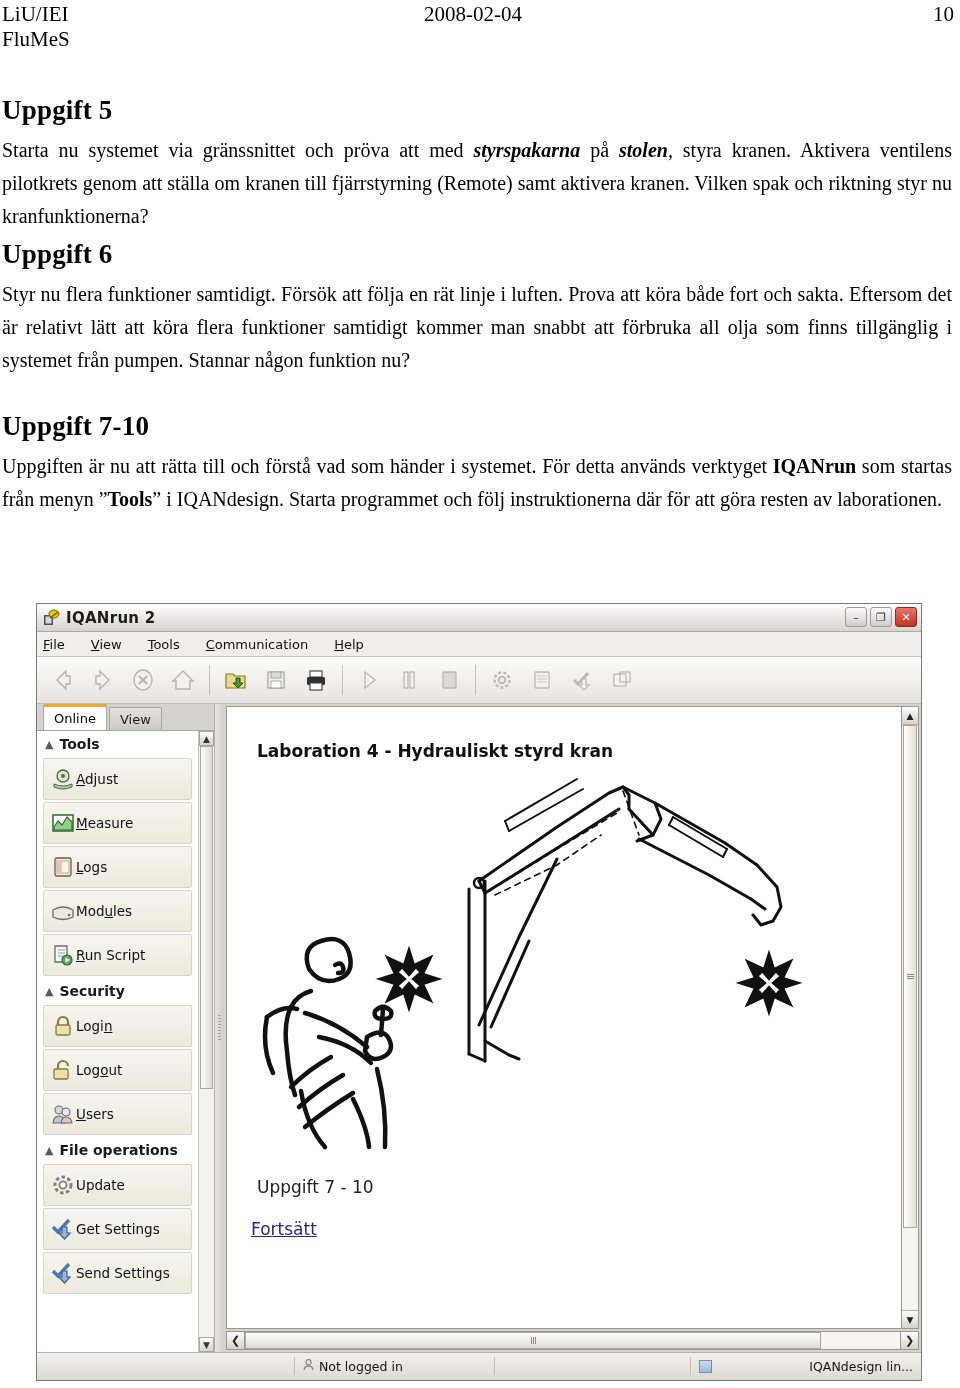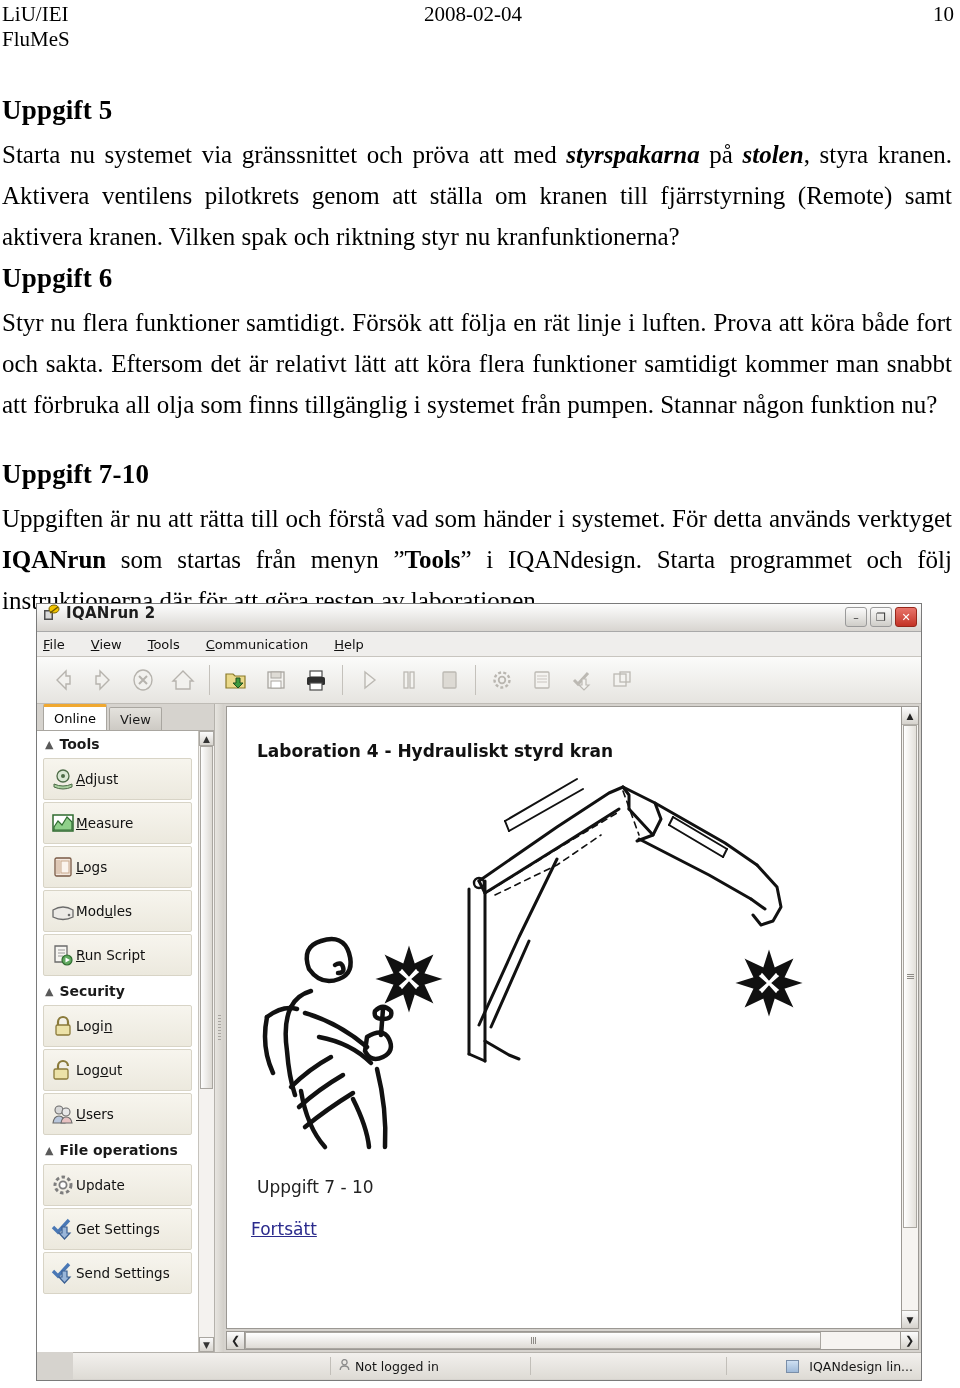--- a/index.html
+++ b/index.html
@@ -14,38 +14,38 @@
   .hdr-left{position:absolute;left:2px;top:2px;font-size:21px;line-height:25px;}
   .hdr-center{position:absolute;left:424px;top:2px;font-size:21px;}
   .hdr-right{position:absolute;right:6px;top:2px;font-size:21px;}
 
   
   .doc-body{position:absolute;left:0;top:95px;width:960px;}
   h2.task-title{
     font-size:27px;font-weight:bold;margin:0 0 8px 2px;letter-spacing:.2px;
   }
   .para{
-    font-size:25px;line-height:41px;margin:0 0 4px 2px;text-align:justify;
+    font-size:20px;line-height:33px;margin:0 0 4px 2px;text-align:justify;
     width:950px;
   }
   .para b{font-weight:bold;}
   .para i{font-style:italic;font-weight:bold;}
   .blk{margin-bottom:1px;}
   .blk-5{margin-bottom:6px;}
   .blk-6{margin-bottom:34px;}
 
   
   .app-window{
     position:absolute;left:36px;top:603px;width:886px;height:778px;
     background:#d6d3ce;border:1px solid #7a7a7a;box-sizing:border-box;
     font-family:"DejaVu Sans", sans-serif;
   }
   .titlebar{
     height:27px;background:linear-gradient(to bottom,#fdfdfd 0%,#ecebe9 45%,#d8d5d0 100%);
-    border-bottom:1px solid #a9a9a9;display:flex;align-items:flex-start;padding:0 3px;
+    border-bottom:1px solid #a9a9a9;display:flex;align-items:center;padding:0 3px;
     position:relative;
   }
   .app-icon{width:18px;height:18px;margin:0 5px 0 3px;position:relative;flex:0 0 auto;}
   .titlebar-text{
     font-size:15px;font-weight:bold;color:#1d1d1d;letter-spacing:.3px;
     font-family:"DejaVu Sans", sans-serif;
   }
   .win-btns{position:absolute;right:4px;top:3px;display:flex;gap:3px;}
   .win-btn{
     width:20px;height:18px;border:1px solid #9a9a9a;border-radius:3px;
@@ -170,28 +170,28 @@
   .hs-thumb{
     position:absolute;left:0;top:0;bottom:0;width:88%;
     background:linear-gradient(to bottom,#ffffff,#dedbd5);border:1px solid #a9a6a0;
     box-sizing:border-box;display:flex;align-items:center;justify-content:center;
   }
   .grip-v{width:5px;height:7px;background:repeating-linear-gradient(to right,#8d8a85 0 1px,transparent 1px 2px);}
 
   .statusbar{
     height:26px;background:linear-gradient(to bottom,#f2f0ed,#dedbd5);
     border-top:1px solid #b5b2ac;display:flex;align-items:center;font-size:12.5px;
-    color:#151515;font-family:"DejaVu Sans", sans-serif;margin-left:36px;
+    color:#151515;font-family:"DejaVu Sans", sans-serif;
   }
   .st-cell{height:18px;display:flex;align-items:center;gap:5px;padding:0 8px;
            border-right:1px solid #c2bfb9;box-sizing:border-box;}
   .st-pad{width:258px;}
   .st-user{width:200px;}
   .st-mid{width:196px;}
-  .st-flex{flex:1;border-right:none;justify-content:flex-end;gap:10px;}
+  .st-flex{flex:1;border-right:none;justify-content:space-between;gap:10px;}
   .st-sq{width:11px;height:11px;background:linear-gradient(to bottom,#cfe0f2,#9fb9d8);border:1px solid #7a8ea8;}
 </style>
 </head>
 <body>
 
 <div class="doc-header">
   <div class="hdr-left">
     <div>LiU/IEI</div>
     <div>FluMeS</div>
   </div>

